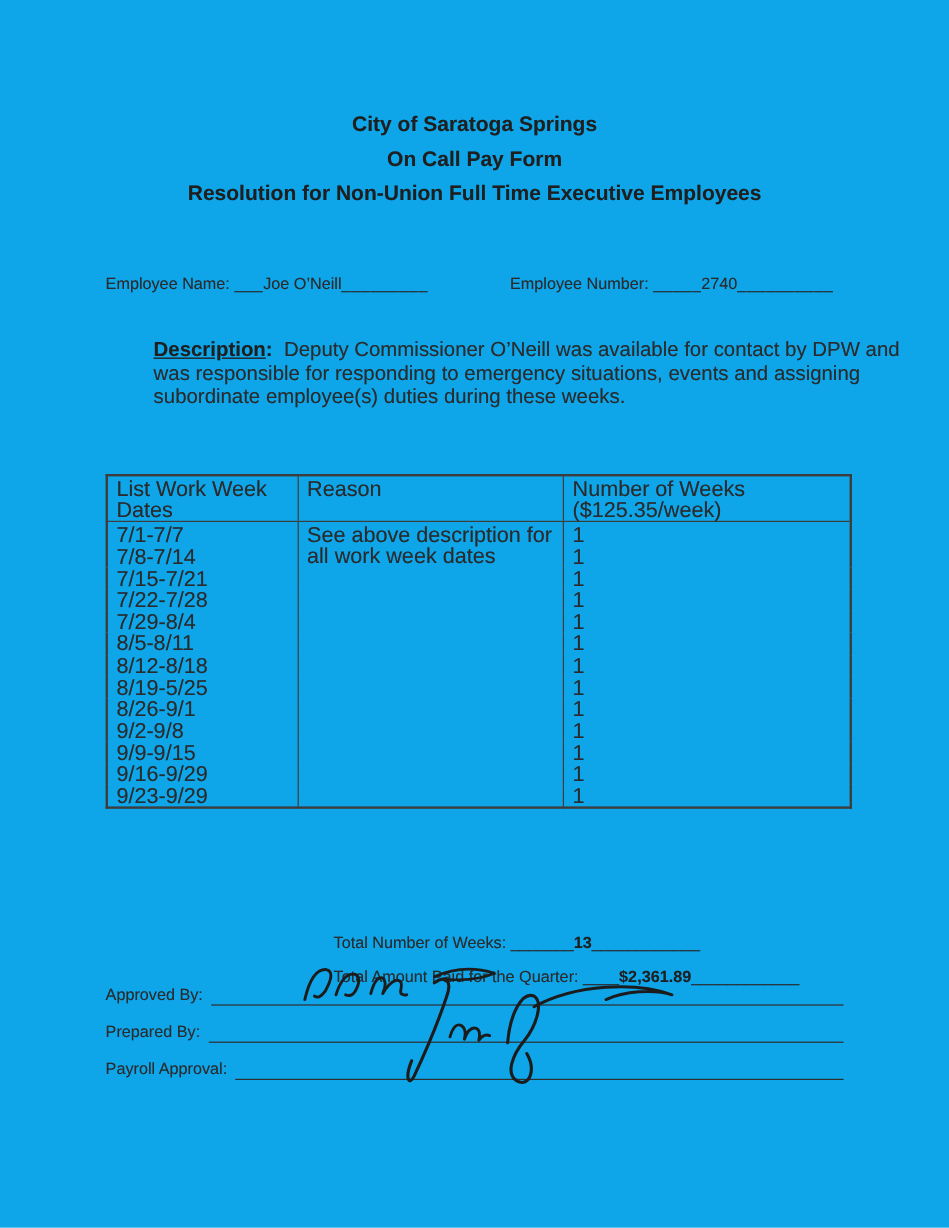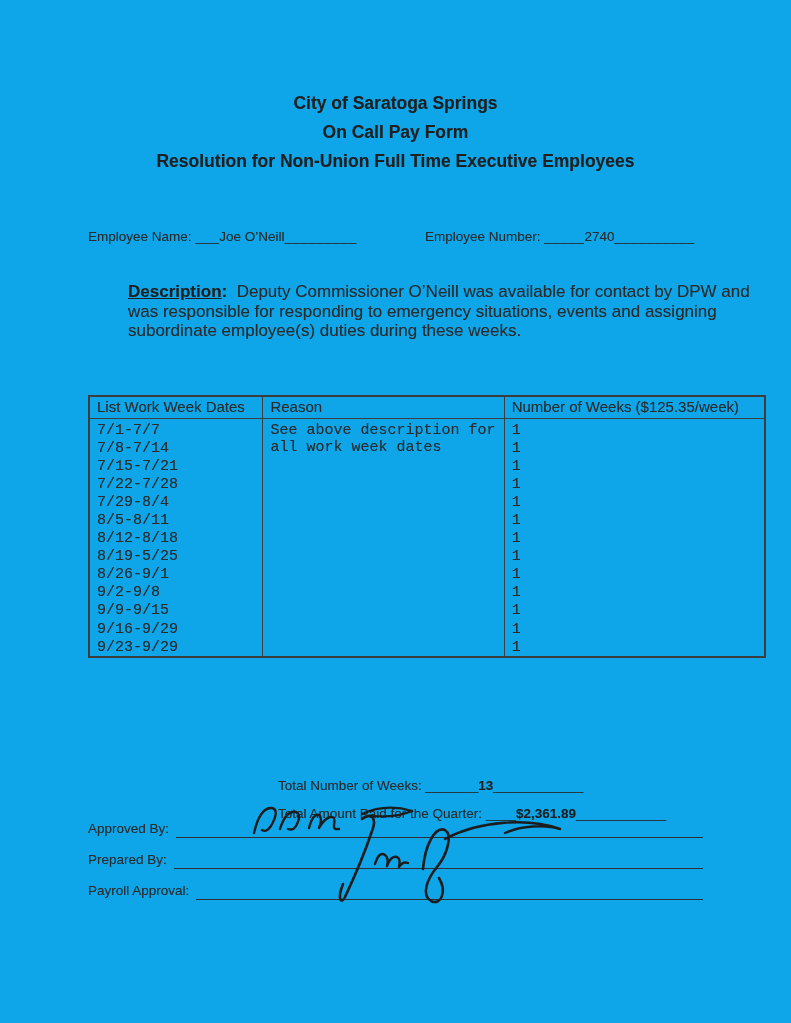--- a/index.html
+++ b/index.html
@@ -33,32 +33,32 @@
   
   .description {
     position: absolute; left: 88px; top: 282px; width: 626px;
     font-size: 17px; line-height: 19.5px; margin-left: 40px;
   }
   .description .desc-label { font-weight: bold; text-decoration: underline; color: #1f1f1f; }
   .description .desc-colon { font-weight: bold; color: #1f1f1f; }
 
   
   table.workweeks {
-    position: absolute; left: 88px; top: 395px; width: 678px;
+    position: absolute; left: 88px; top: 395px; width: 622px;
     border-collapse: collapse;
-    font-size: 15px;
+    font-size: 18px;
     color: #2b2b2b;
     border: 2px solid #3d3d3d;
   }
   table.workweeks th, table.workweeks td {
     font-weight: normal; text-align: left; vertical-align: top;
     padding: 1px 4px 0 7px;
   }
   table.workweeks th { height: 22px; border-bottom: 1.5px solid #3d3d3d; line-height: 18px; }
-  table.workweeks td { height: 17px; line-height: 17.1px; font-family: Liberation Mono, monospace; }
+  table.workweeks td { height: 17px; line-height: 17.1px; }
   .col-dates { width: 160px; }
   .col-reason { width: 222px; border-left: 1.5px solid #3d3d3d; }
   .col-weeks { width: 240px; border-left: 1.5px solid #3d3d3d; }
   td.reason-cell { line-height: 18px; padding-top: 3px; }
   tr.first-row td { padding-top: 3px; }
 
   
   .totals { position: absolute; left: 278px; top: 732px; font-size: 13.5px; margin-top: 46px; }
   .totals .tot-line { margin-bottom: 13px; white-space: nowrap; }
   .totals .value { font-weight: bold; color: #1f1f1f; }

